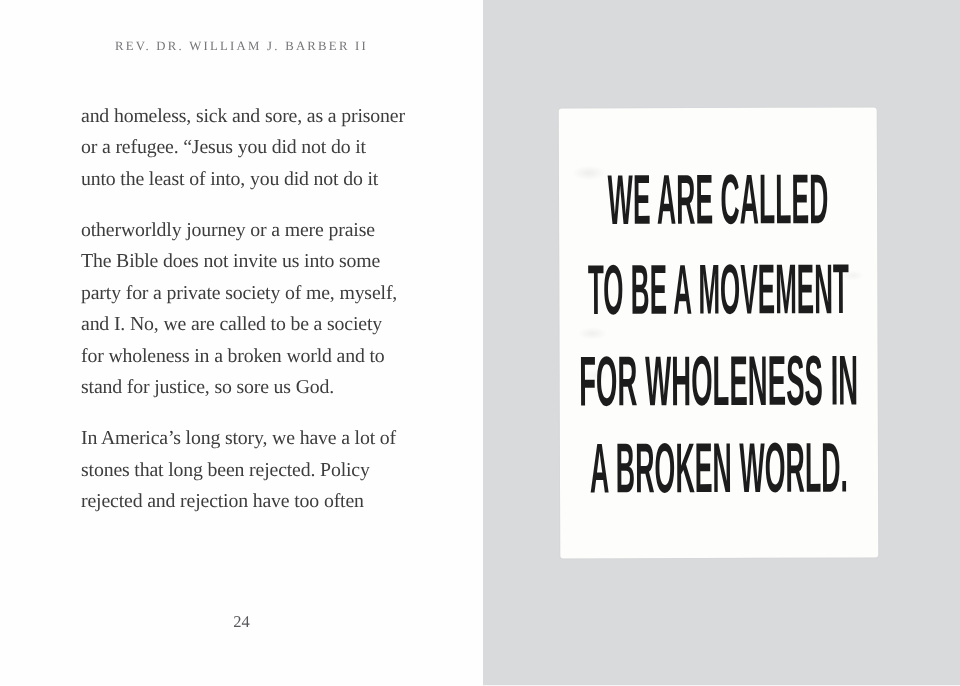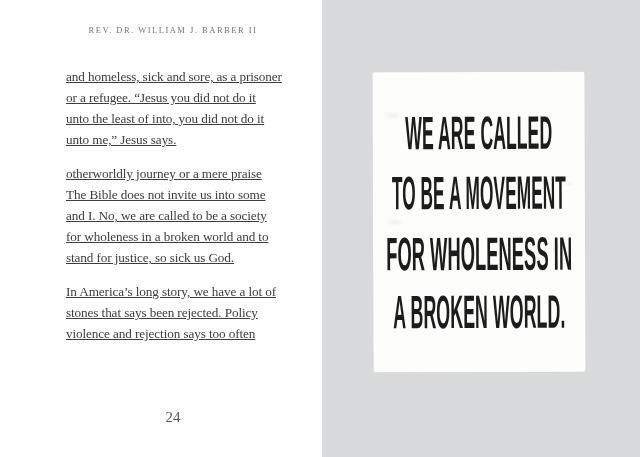--- a/index.html
+++ b/index.html
@@ -10,39 +10,39 @@
     --body-text:#3d3d3d;
     --header-text:#76767a;
     --page-number-text:#58585c;
   }
   *{margin:0;padding:0;box-sizing:border-box;}
   html,body{width:640px;height:457px;overflow:hidden;}
   body{font-family:"Liberation Serif", serif;}
   .spread{position:relative;width:640px;height:457px;background:var(--page-bg);}
 
   
-  .page-left{position:absolute;left:12px;top:0;width:322px;height:457px;background:var(--page-bg);}
+  .page-left{position:absolute;left:0;top:0;width:322px;height:457px;background:var(--page-bg);}
   .running-header{
     position:absolute;top:25px;left:0;width:322px;
     text-align:center;
     font-size:8.5px;letter-spacing:1.5px;
     color:var(--header-text);
     text-transform:uppercase;
     font-family:"Liberation Serif", serif;
   }
   .body-text{
     position:absolute;top:66px;left:54px;width:250px;
     color:var(--body-text);
     font-size:13.2px;line-height:21px;letter-spacing:-0.1px;
   }
   .para{margin:0 0 13px 0;}
-  .line{display:block;white-space:nowrap;height:21px;text-decoration:underline;}
+  .line{display:block;white-space:nowrap;height:21px;}
   .page-number{
     position:absolute;top:409px;left:0;width:322px;
-    text-align:center;font-size:15px;color:var(--page-number-text);
+    text-align:center;font-size:11px;color:var(--page-number-text);
   }
 
   
   .page-right{position:absolute;left:322px;top:0;width:318px;height:457px;background:var(--right-page-bg);}
   .poster-card{
     position:absolute;left:51px;top:72px;width:212px;height:300px;
     background:var(--card-bg);
     border-radius:2px;
     transform:rotate(-0.2deg);
     box-shadow:0 0 1px rgba(0,0,0,0.08);
@@ -70,33 +70,33 @@
 <div class="spread">
 
   <div class="page-left">
     <div class="running-header">REV. DR. WILLIAM J. BARBER II</div>
 
     <div class="body-text">
       <p class="para">
         <span class="line">and homeless, sick and sore, as a prisoner</span>
         <span class="line">or a refugee. “Jesus you did not do it</span>
         <span class="line">unto the least of into, you did not do it</span>
-        <span class="line">unto me,” Jesus says.</span>
       </p>
       <p class="para">
         <span class="line">otherworldly journey or a mere praise</span>
         <span class="line">The Bible does not invite us into some</span>
+        <span class="line">party for a private society of me, myself,</span>
         <span class="line">and I. No, we are called to be a society</span>
         <span class="line">for wholeness in a broken world and to</span>
-        <span class="line">stand for justice, so sick us God.</span>
+        <span class="line">stand for justice, so sore us God.</span>
       </p>
       <p class="para">
         <span class="line">In America’s long story, we have a lot of</span>
-        <span class="line">stones that says been rejected. Policy</span>
-        <span class="line">violence and rejection says too often</span>
+        <span class="line">stones that long been rejected. Policy</span>
+        <span class="line">rejected and rejection have too often</span>
       </p>
     </div>
 
     <div class="page-number">24</div>
   </div>
 
   <div class="page-right">
     <div class="poster-card">
       <svg class="poster-svg" viewBox="0 0 212 300">
         <text x="106" y="77" text-anchor="middle" font-size="47" textLength="147" lengthAdjust="spacingAndGlyphs">WE ARE CALLED</text>

